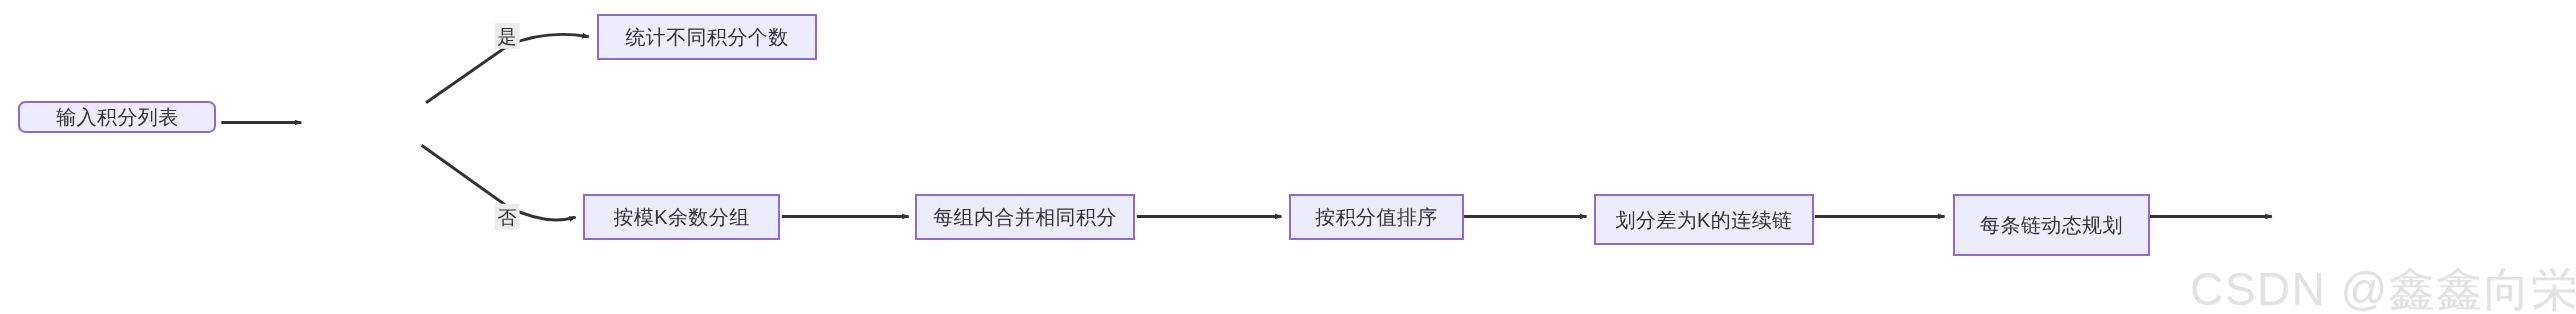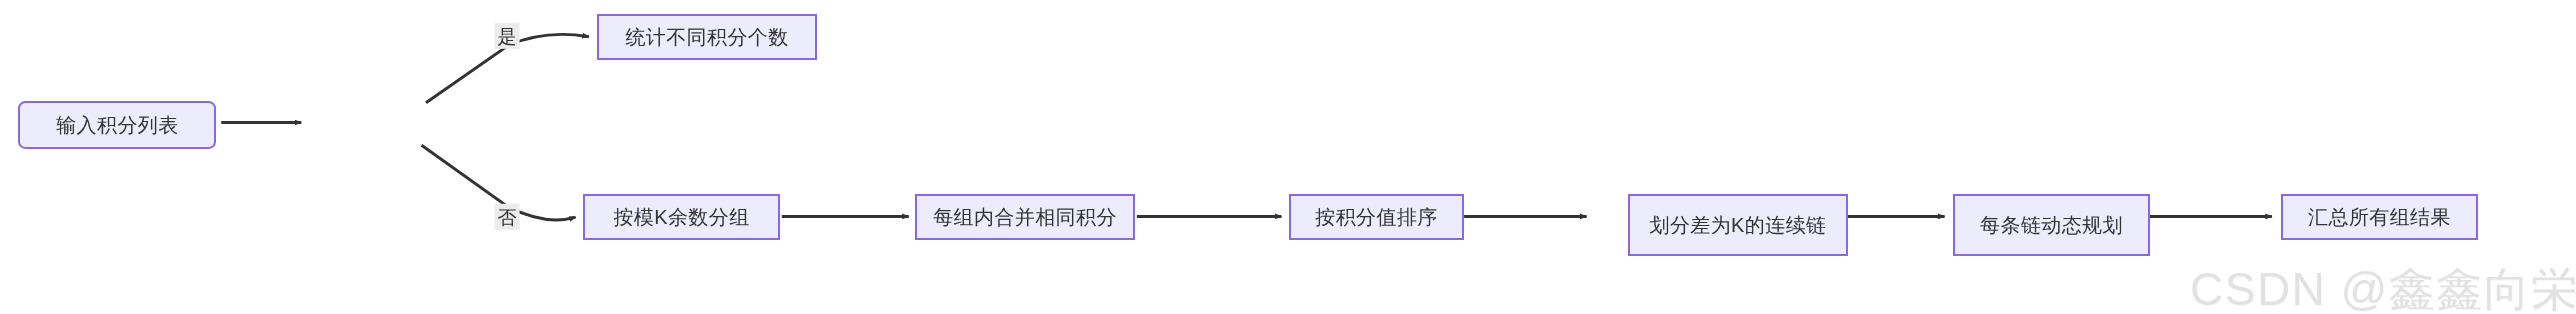--- a/index.html
+++ b/index.html
@@ -105,52 +105,49 @@
 
     <line x1="1547" y1="295" x2="1744" y2="295" stroke="#333333" stroke-width="4" marker-end="url(#arrowhead)"></line>
 
     <line x1="1993" y1="295" x2="2160" y2="295" stroke="#333333" stroke-width="4" marker-end="url(#arrowhead)"></line>
 
     <line x1="2471" y1="295" x2="2648" y2="295" stroke="#333333" stroke-width="4" marker-end="url(#arrowhead)"></line>
 
     <line x1="2927" y1="295" x2="3094" y2="295" stroke="#333333" stroke-width="4" marker-end="url(#arrowhead)"></line>
   </svg>
 
-  <div class="node rounded" style="left:18.4px; top:101px; width:198px; height:48px;">
+  <div class="node rounded" style="left:18.4px; top:101px; width:198px; height:32px;">
     <span>输入积分列表</span>
   </div>
 
 
   <div class="node" style="left:583px; top:194px; width:197px; height:46px;">
     <span>按模K余数分组</span>
   </div>
 
   <div class="node" style="left:597px; top:14px; width:220px; height:46px;">
     <span>统计不同积分个数</span>
   </div>
 
   <div class="node" style="left:1289px; top:194px; width:175px; height:46px;">
     <span>按积分值排序</span>
   </div>
 
   <div class="node" style="left:915px; top:194px; width:220px; height:46px;">
     <span>每组内合并相同积分</span>
   </div>
 
-  <div class="node" style="left:1594px; top:194px; width:220px; height:62px;margin-left:34px;">
+  <div class="node" style="left:1594px; top:194px; width:220px; height:51px;">
     <span>划分差为K的连续链</span>
   </div>
 
   <div class="node" style="left:1953px; top:194px; width:197px; height:62px;">
     <span>每条链动态规划</span>
   </div>
 
-  <div class="node" style="left:2281px; top:194px; width:197px; height:46px;">
-    <span>汇总所有组结果</span>
-  </div>
 
   <div class="edge-label" style="left:507px; top:36px;">是</div>
 
   <div class="edge-label" style="left:507px; top:217px;">否</div>
 
   <div class="watermark" style="left:2190px; top:259px;">CSDN @鑫鑫向栄</div>
 
 </div>
 
 

